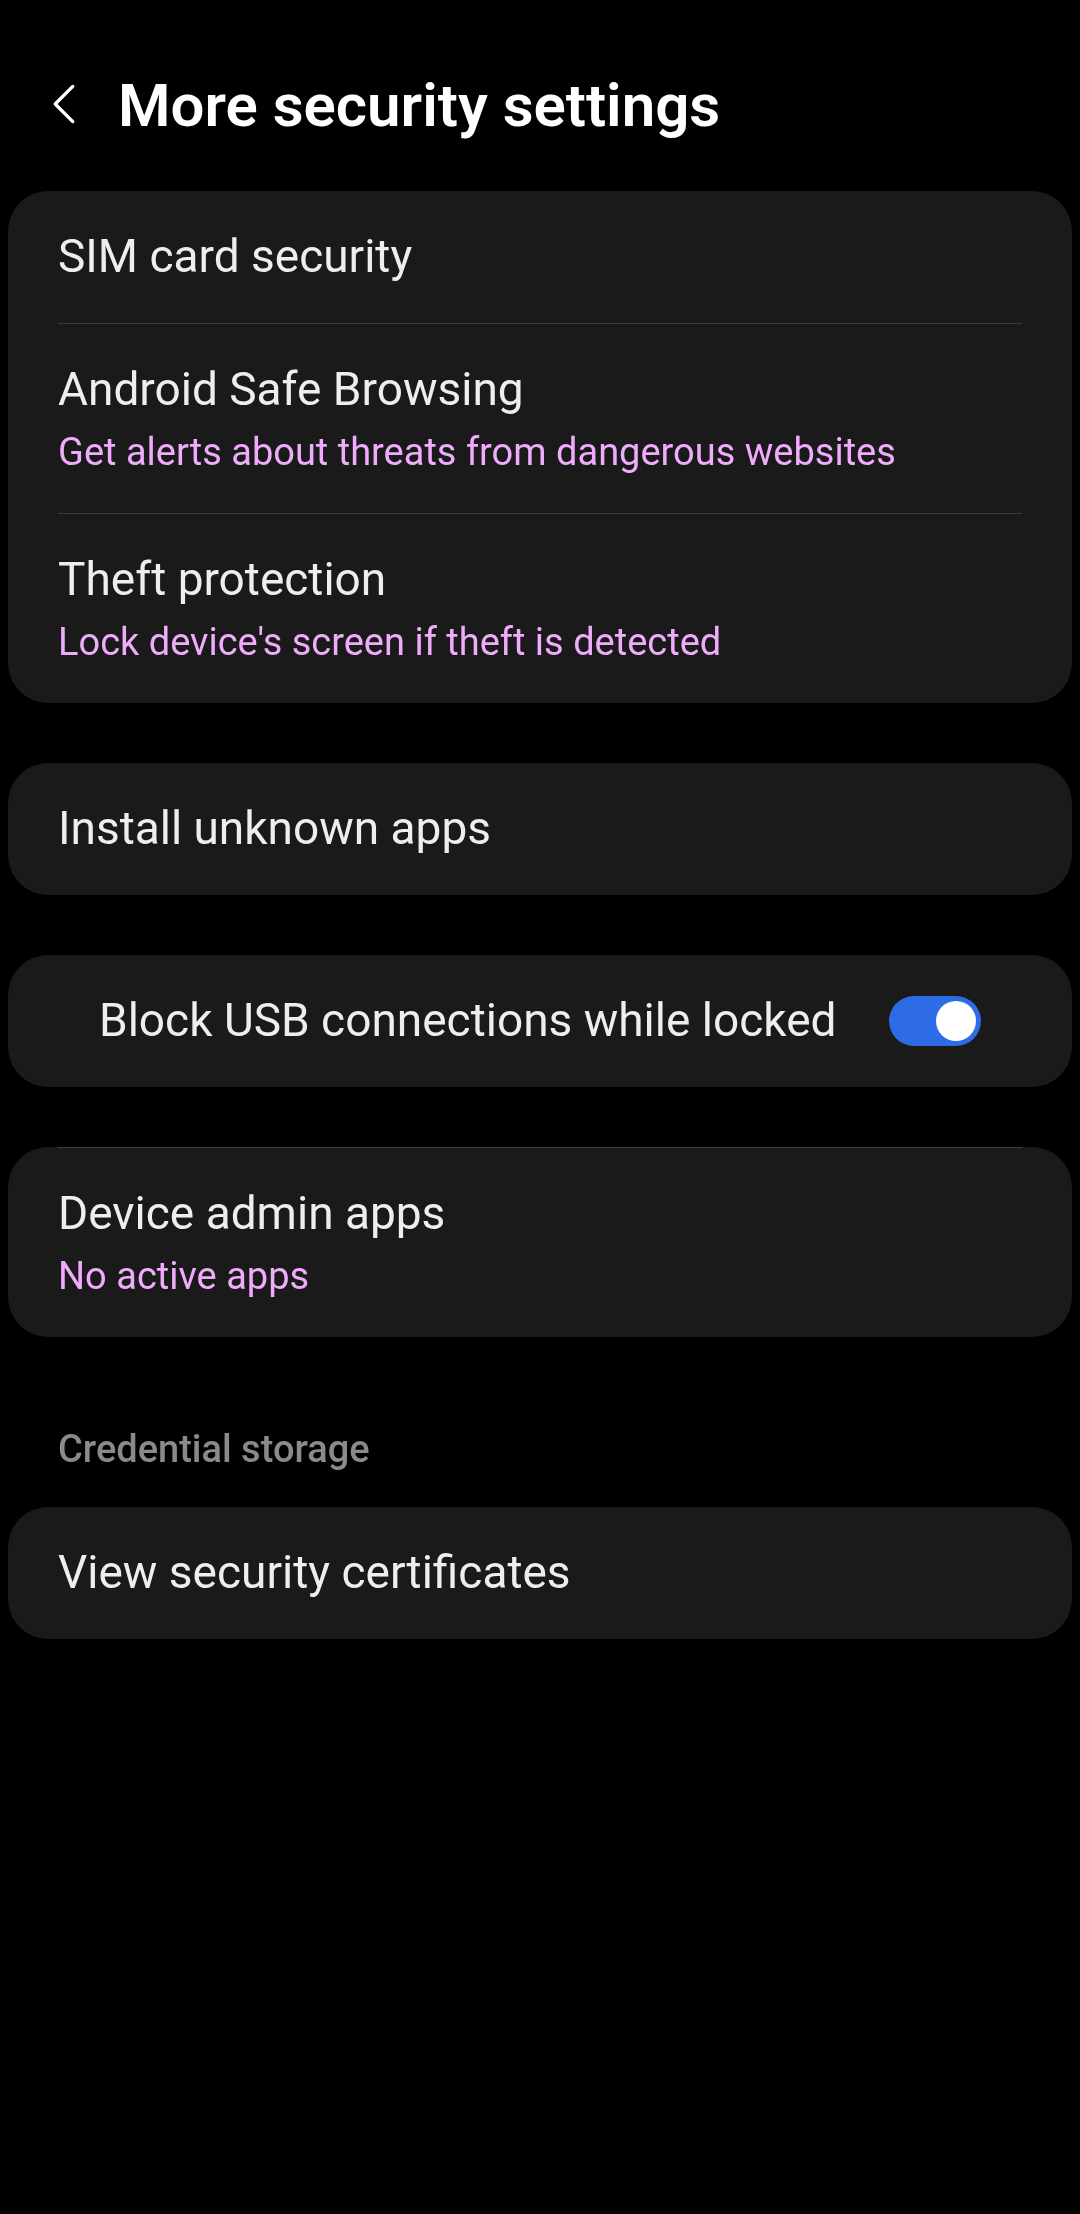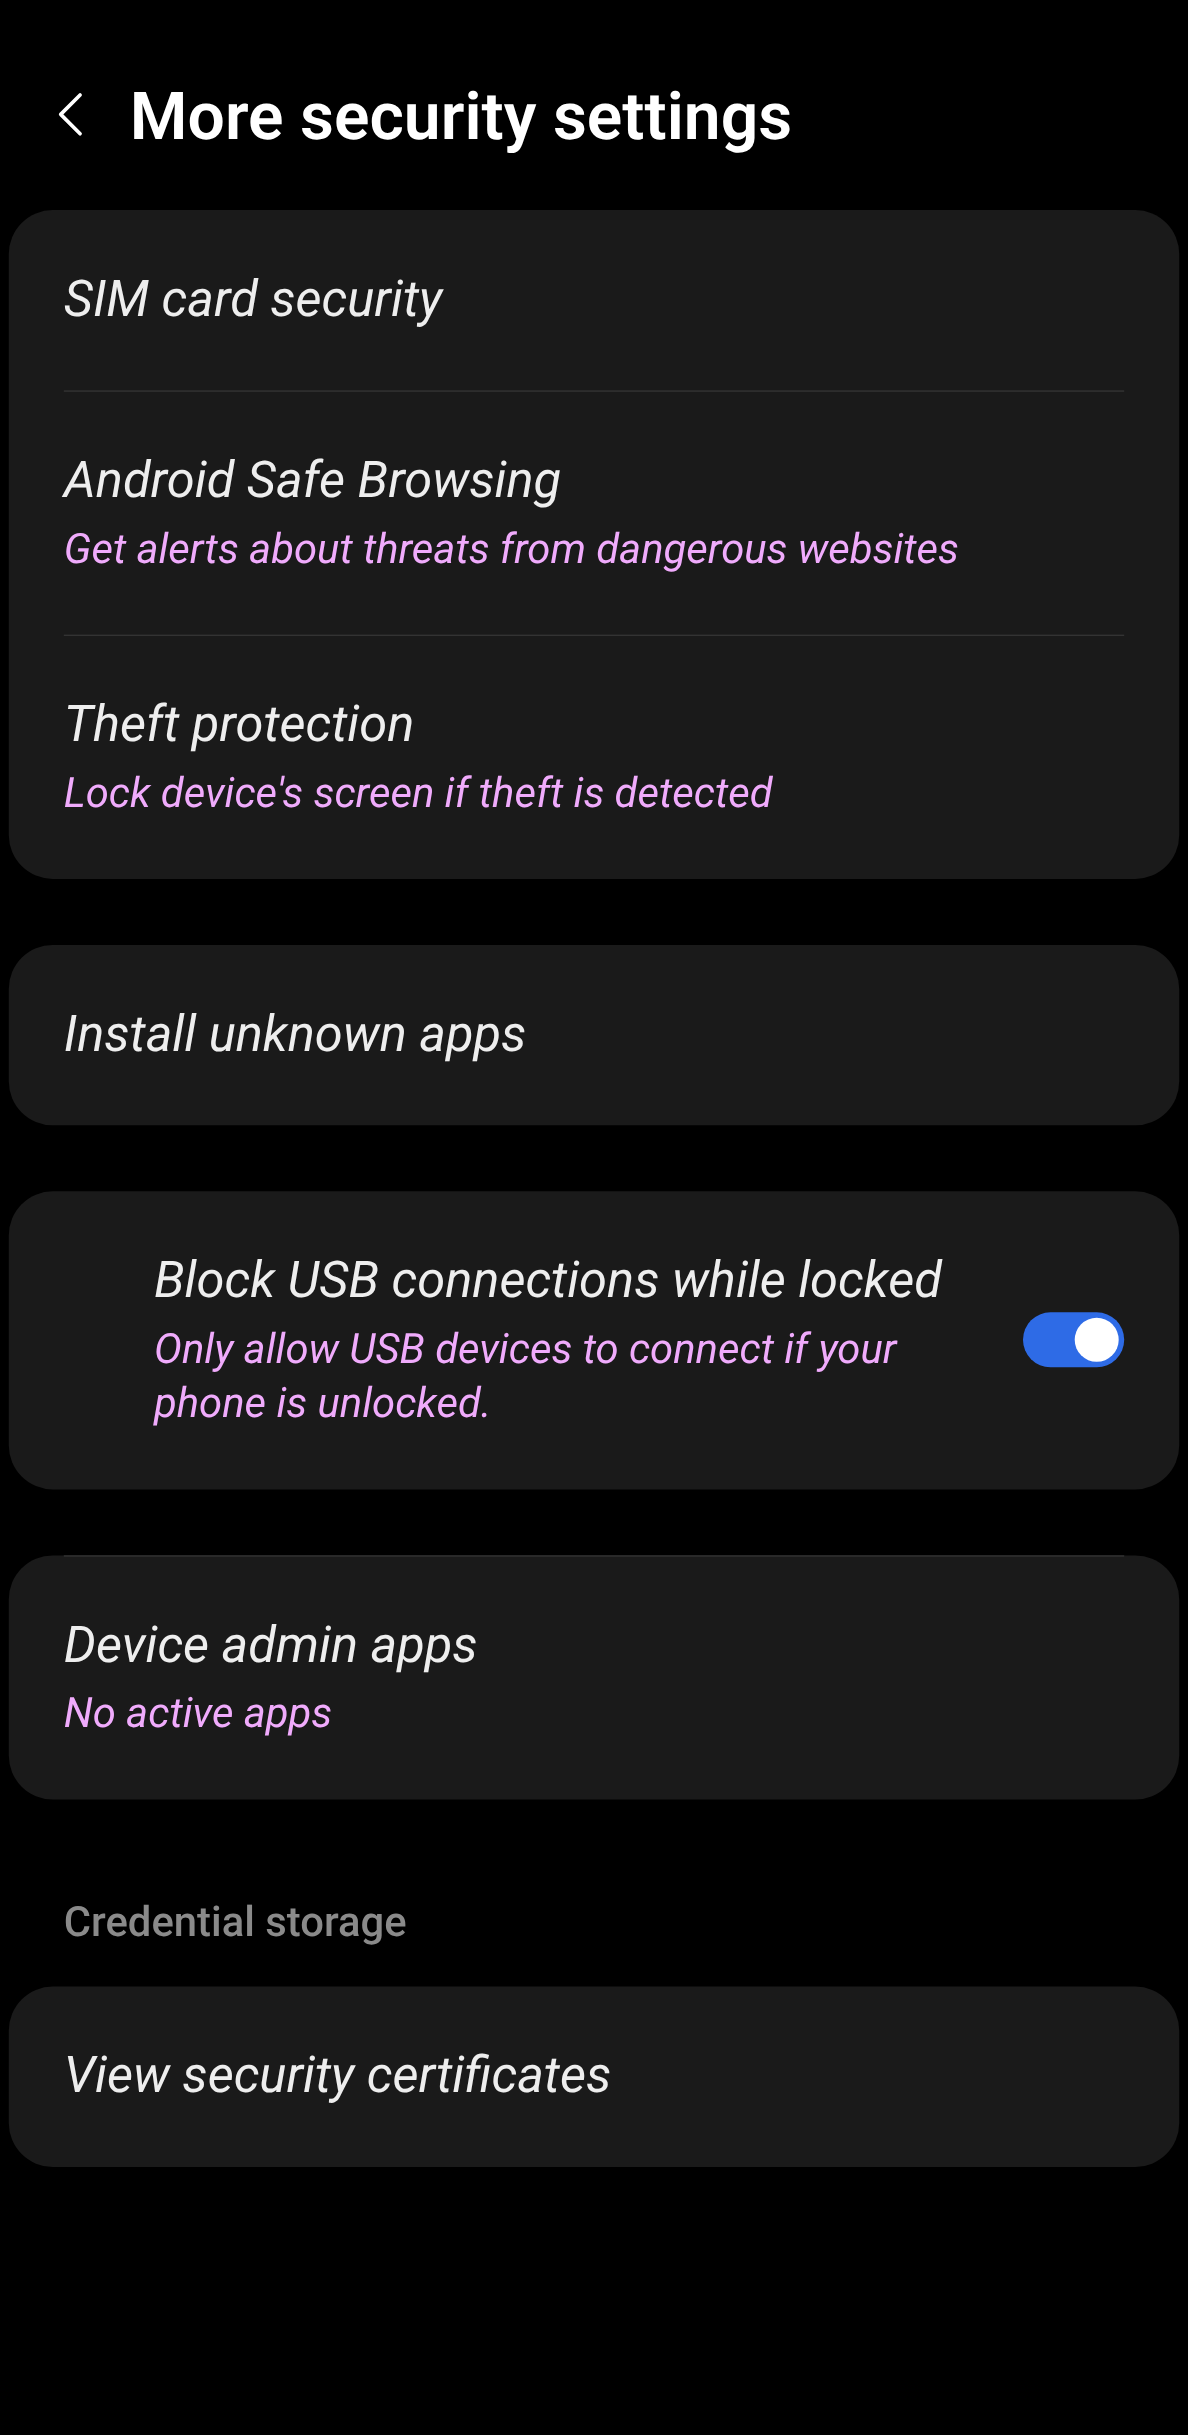--- a/index.html
+++ b/index.html
@@ -34,24 +34,23 @@
       padding: 0 8px;
     }
     .card {
       background: #1a1a1a;
       border-radius: 40px;
       margin-bottom: 60px;
     }
     .row {
       display: flex;
       align-items: center;
-      justify-content: flex-end;
-      padding: 52px 50px;
+      justify-content: center;
+      padding: 36px 50px;
       min-height: 120px;
-      font-style: italic;
     }
     .row-text {
       display: flex;
       flex-direction: column;
       gap: 8px;
       flex: 1;
     }
     .row-title {
       font-size: 46px;
       font-weight: 400;
@@ -139,21 +138,20 @@
       <div class="row-text">
         <div class="row-title">Install unknown apps</div>
       </div>
     </div>
   </div>
 
   <div class="card">
     <div class="row">
       <div class="row-text" style="max-width:760px">
         <div class="row-title">Block USB connections while locked</div>
-        <div class="row-subtitle">Only allow USB devices to connect if your phone is unlocked.</div>
       </div>
       <div class="toggle on">
         <div class="toggle-knob"></div>
       </div>
     </div>
   </div>
 
   <div class="card">
     <div class="divider"></div>
     <div class="row">

